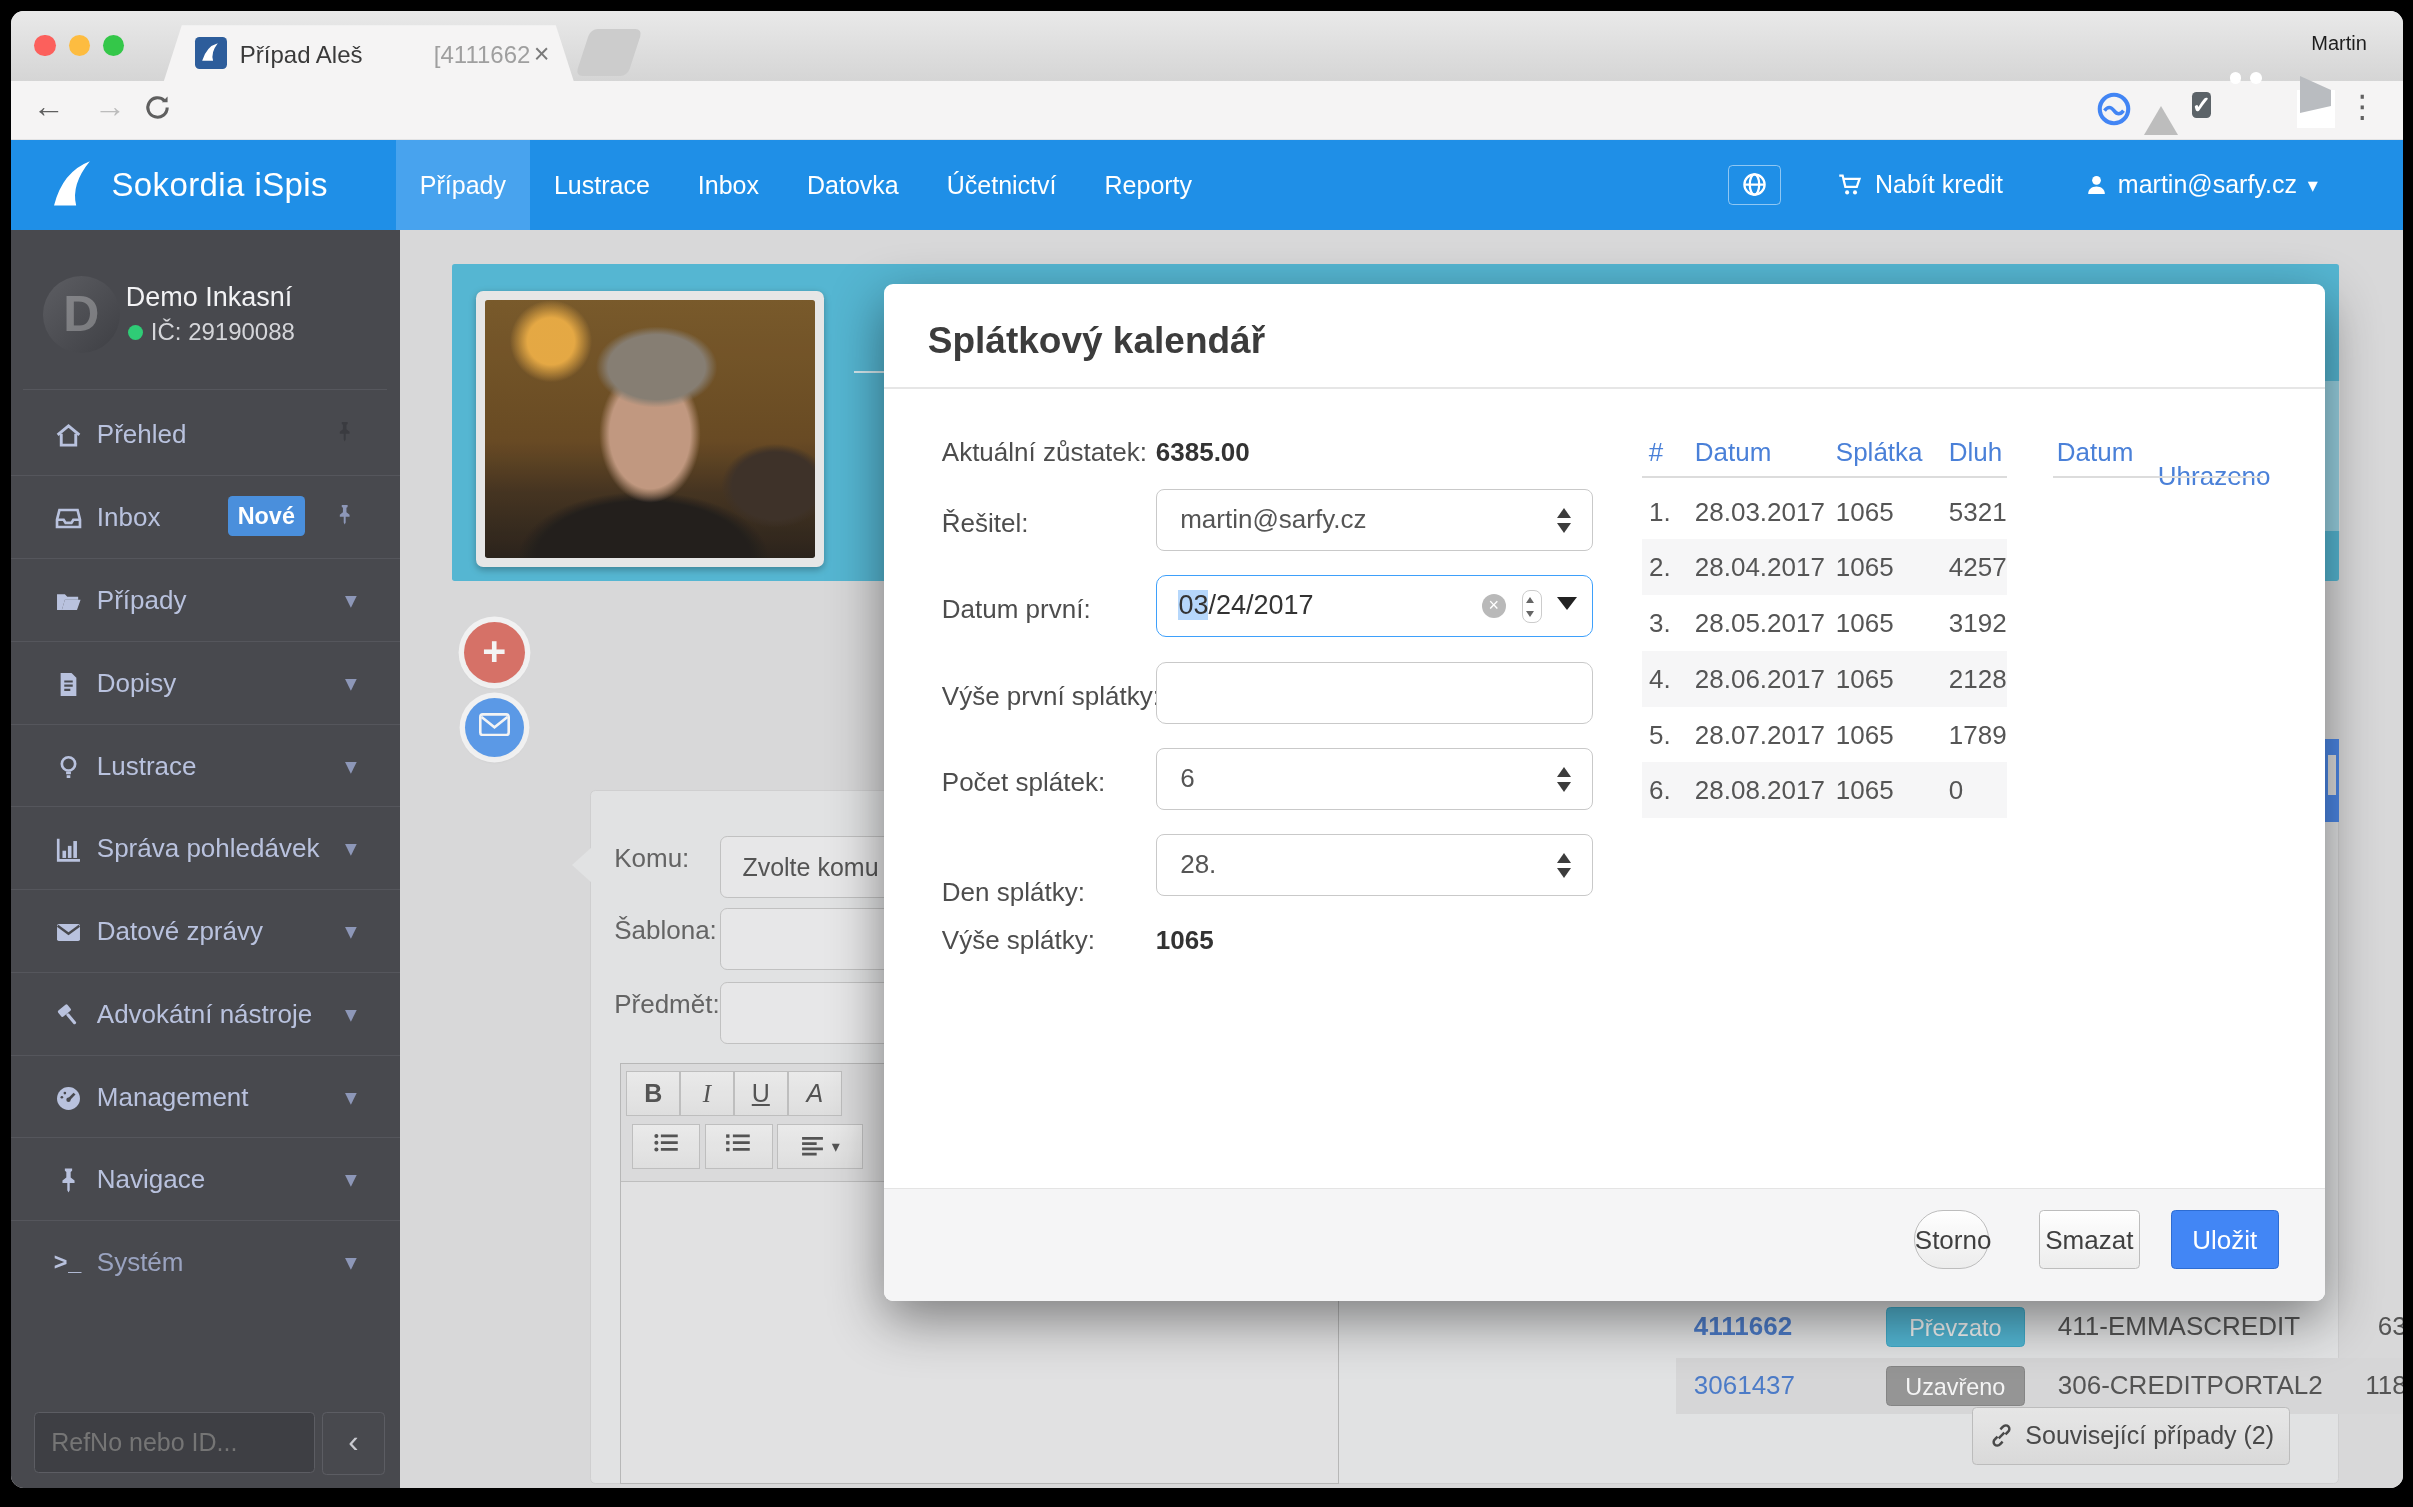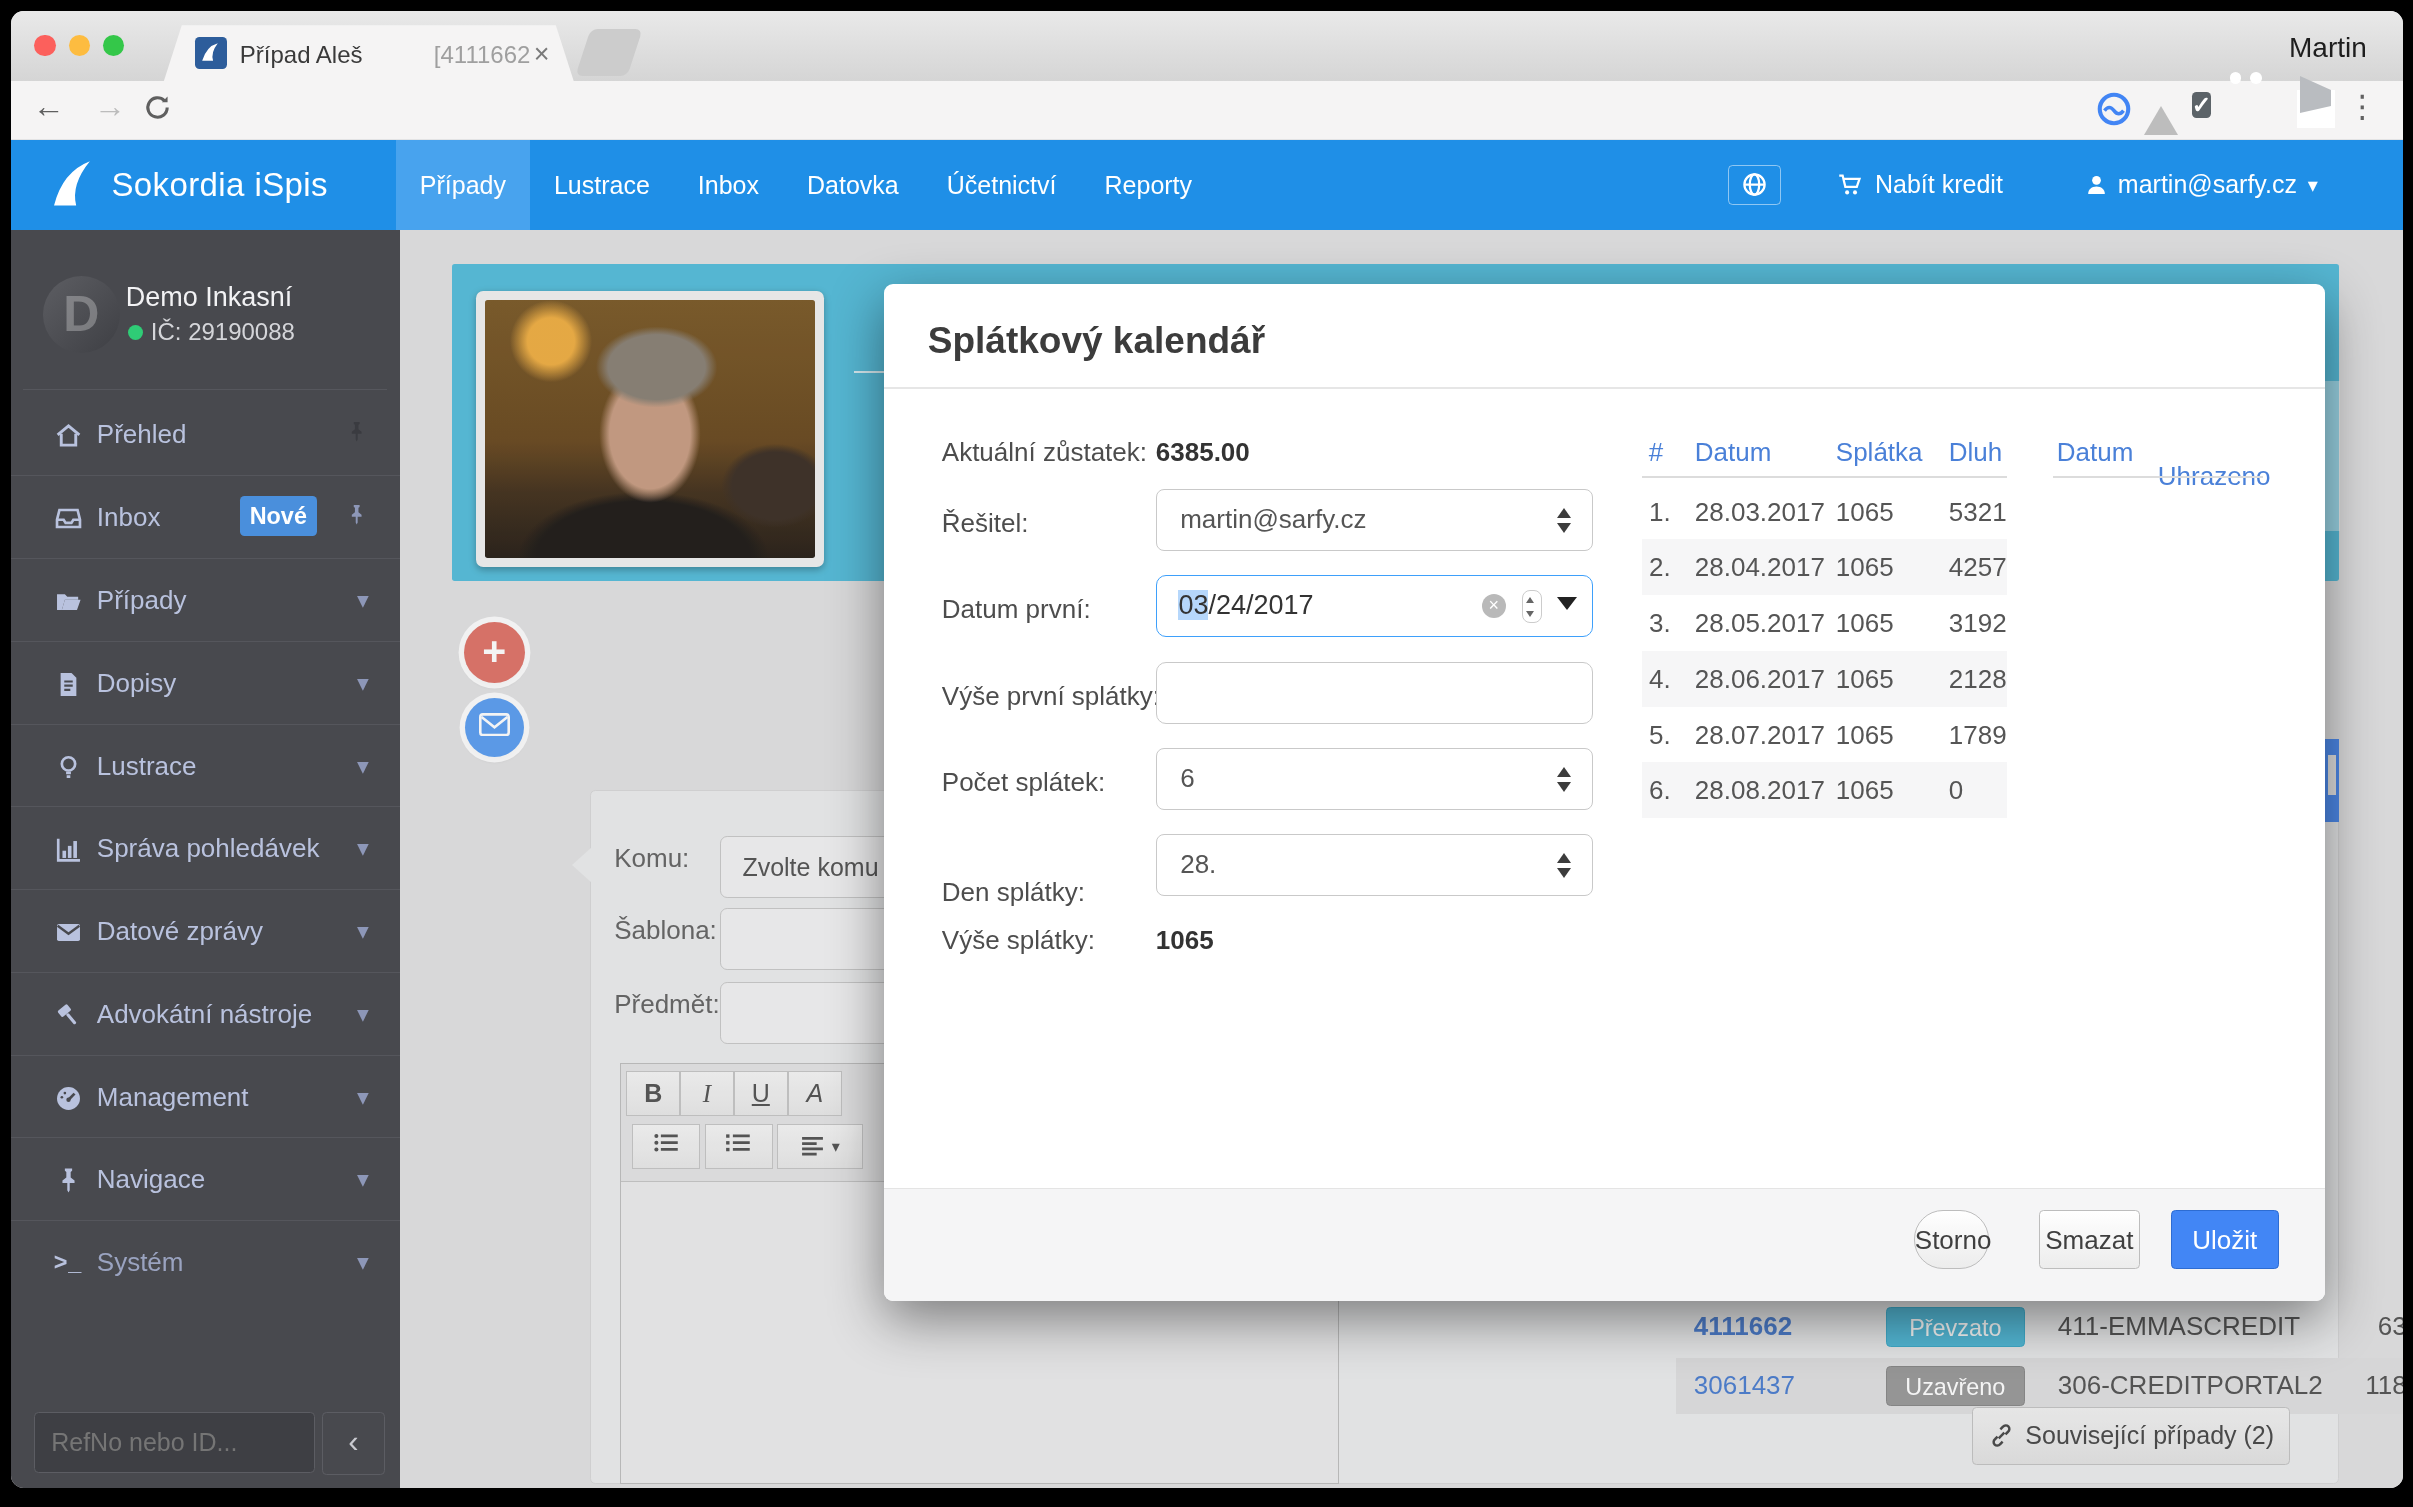--- a/index.html
+++ b/index.html
@@ -17,21 +17,21 @@
   .tl.green{left:92px;background:#34c749;}
   .tab{position:absolute;left:153px;top:14.4px;width:410px;height:56px;background:#f5f4f4;
        clip-path:polygon(18px 0,392px 0,410px 56px,0 56px);}
   .tab-favicon{position:absolute;left:31px;top:11.7px;width:32px;height:32px;border-radius:4.5px;background:#2d5d9b;}
   .tab-favicon svg{position:absolute;left:3.6px;top:3.6px;}
   .tab-title{position:absolute;left:76px;top:16px;font-size:24px;color:#3a3a3a;white-space:nowrap;}
   .tab-suffix{position:absolute;left:270px;top:16px;font-size:24px;color:#9f9f9f;white-space:nowrap;}
   .tab-close{position:absolute;left:370px;top:13.5px;font-size:27px;color:#7a7a7a;}
   .newtab{position:absolute;left:572px;top:18px;width:52px;height:47px;background:#cccccc;
           border-radius:7.2px;transform:skewX(-18deg);}
-  .profile-name{position:absolute;right:36px;top:21.6px;font-size:28px;color:#1e1e1e;}
+  .profile-name{position:absolute;right:36px;top:21.6px;font-size:20px;color:#1e1e1e;}
 
   
   .toolbar{position:absolute;left:0;top:70px;width:100%;height:58px;background:#f5f4f4;}
   .navbtn{position:absolute;top:7.2px;font-size:32px;color:#5f5f5f;}
   .urlbar{position:absolute;left:174px;top:7.2px;width:1925px;height:43px;background:#fff;
           border:0.9px solid #d4d4d4;border-radius:7.2px;}
   .lock-wrap{position:absolute;left:16px;top:9px;}
   .secure-label{position:absolute;left:47px;top:7.2px;font-size:26px;color:#0b8043;font-weight:bold;}
   .url-divider{position:absolute;left:149px;top:5.4px;width:0.9px;height:32px;background:#ddd;}
   .url-text{position:absolute;left:167px;top:7.2px;font-size:26px;white-space:nowrap;}
@@ -68,21 +68,21 @@
 
   
   .sidebar{position:absolute;left:0;top:219px;width:389px;height:1259px;background:#48494e;}
   .avatar{position:absolute;left:32px;top:46px;width:77px;height:77px;border-radius:50%;
           background:linear-gradient(135deg,#5d5e63,#3e3f44);color:rgba(255,255,255,.28);
           font-size:50px;font-weight:bold;text-align:center;line-height:77px;}
   .org-name{position:absolute;left:115px;top:52px;font-size:27px;color:#f2f2f4;}
   .org-dot{position:absolute;left:117px;top:95px;width:15.3px;height:15.3px;border-radius:50%;background:#2fcc76;}
   .org-id{position:absolute;left:140px;top:88px;font-size:24px;color:#d4d5d9;}
   .side-divider{position:absolute;left:12.6px;right:12.6px;top:159px;height:0.9px;background:#56575d;}
-  .side-item{position:absolute;left:0;width:389px;height:83px;border-top:0.9px solid #55565c;padding-left:12px;}
+  .side-item{position:absolute;left:0;width:389px;height:83px;border-top:0.9px solid #55565c;}
   .side-item .icon{position:absolute;left:43px;top:28px;color:#b9c2de;}
   .side-item .lbl{position:absolute;left:86px;top:26px;font-size:26px;color:#b9c2de;white-space:nowrap;}
   .side-item .acc{position:absolute;right:43px;top:27px;color:#8d97b8;font-size:23.4px;}
   .acc.pin-dark{color:#3a3b40;}
   .badge-nove{position:absolute;right:95px;top:20.7px;width:77px;height:40px;background:#4a8fdc;border-radius:4.5px;
               color:#fff;font-size:23.4px;font-weight:bold;text-align:center;line-height:40px;}
   .terminal-ic{font-size:23.4px;letter-spacing:0.9px;color:#9aa3c0;font-weight:bold;}
   .side-search{position:absolute;left:23.4px;top:1182px;width:281px;height:61px;background:#3e3f44;
                border:0.9px solid #5c5d63;border-radius:4.5px;color:#9fa0a6;font-size:25px;
                padding-left:16px;box-sizing:border-box;font-family:"Liberation Sans",sans-serif;}

